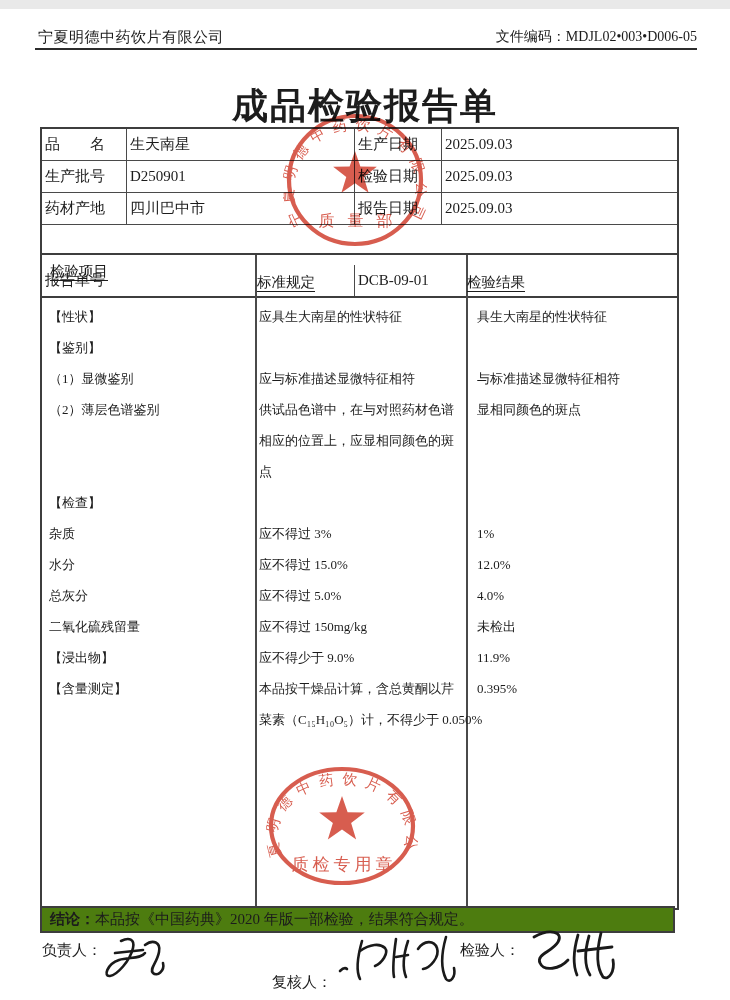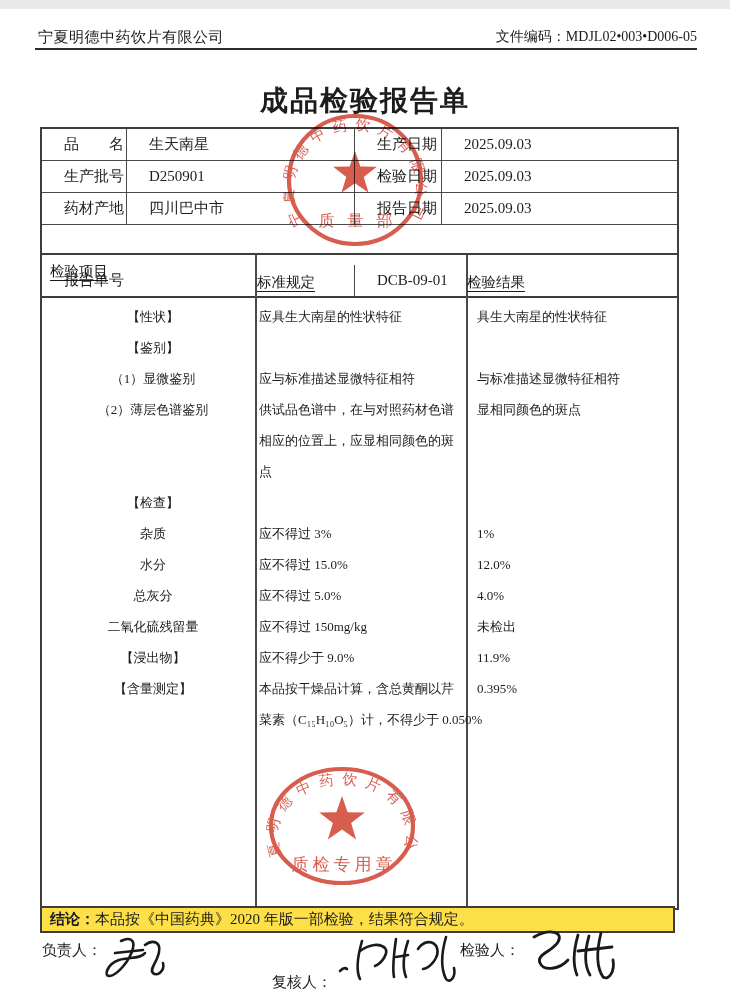--- a/index.html
+++ b/index.html
@@ -8,47 +8,47 @@
     font-family:"Liberation Serif","DejaVu Serif",serif;
     color:#1c1c1c; overflow:hidden;
   }
   .scan-strip { position:absolute; left:0; top:0; width:730px; height:9px; background:#e9e9e9; }
 
   
   .company { position:absolute; left:38px; top:28px; font-size:15px; letter-spacing:.5px; }
   .doc-code { position:absolute; right:33px; top:28px; font-size:14px; }
   .header-rule { position:absolute; left:35px; top:48px; width:662px; height:2px; background:#2c2c2c; }
   .title { position:absolute; left:0; top:82px; width:730px; text-align:center;
-           font-size:28px; font-weight:bold; letter-spacing:2px; }
+           font-size:36px; font-weight:bold; letter-spacing:2px; }
 
   
   .info-table { position:absolute; left:40px; top:127px; width:635px; border:2px solid #3d3d3d; font-size:15px; }
   .info-row { display:grid; grid-template-columns:85px 228px 87px 235px; height:31px; border-bottom:1.5px solid #4a4a4a; }
   .info-row-last { display:grid; grid-template-columns:313px 322px; height:31px;margin-top:40px; }
-  .info-cell { display:flex; align-items:center; padding-left:22px; white-space:pre; overflow:hidden; }
+  .info-cell { display:flex; align-items:center; padding-left:3px; white-space:pre; overflow:hidden; }
   .bdr { border-right:1.5px solid #4a4a4a; }
 
   
   .main-table { position:absolute; left:40px; top:253px; width:635px; height:653px; border:2px solid #3d3d3d; }
   .vline { position:absolute; top:0; bottom:0; width:1.5px; background:#4a4a4a; }
   .v1 { left:213px; } .v2 { left:424px; }
   .thead { position:absolute; top:7px; left:0; width:100%; display:grid; grid-template-columns:215px 210px 210px; font-size:14.5px; }
   .thead span { text-decoration:underline; text-underline-offset:4px; }
   .th-item { padding-left:8px; text-align:left; }
   .th-std, .th-res { text-align:left;margin-top:11px; }
   .lines { position:absolute; top:46px; left:0; width:100%; }
   .line { display:grid; grid-template-columns:215px 210px 210px; height:31px; align-items:center; font-size:13px; }
-  .c-item { padding-left:7px; white-space:nowrap;text-align:center; }
+  .c-item { padding-left:7px; white-space:nowrap; }
   .c-std  { padding-left:2px; white-space:nowrap; }
   .c-res  { padding-left:10px; white-space:nowrap; }
 
   
   .conclusion { position:absolute; left:40px; top:906px; width:635px; height:27px;
                 border:2px solid #3d3d3d; display:flex; align-items:center; padding-left:8px;
-                box-sizing:border-box; font-size:15px; background:#fde047; }
+                box-sizing:border-box; font-size:15px; background:#4d7c0f; }
   .conclusion .lbl { font-weight:bold; }
   .sign-row { position:absolute; left:0; top:941px; width:730px; font-size:15px; }
   .sign-label { position:absolute; top:0; }
   .sl-1 { left:42px; } .sl-2 { left:272px;margin-top:32px; } .sl-3 { left:460px; }
   .sig { position:absolute; }
   .sig-1 { left:95px;  top:-12px; }
   .sig-2 { left:332px; top:-14px; }
   .sig-3 { left:522px; top:-18px; }
 
   

